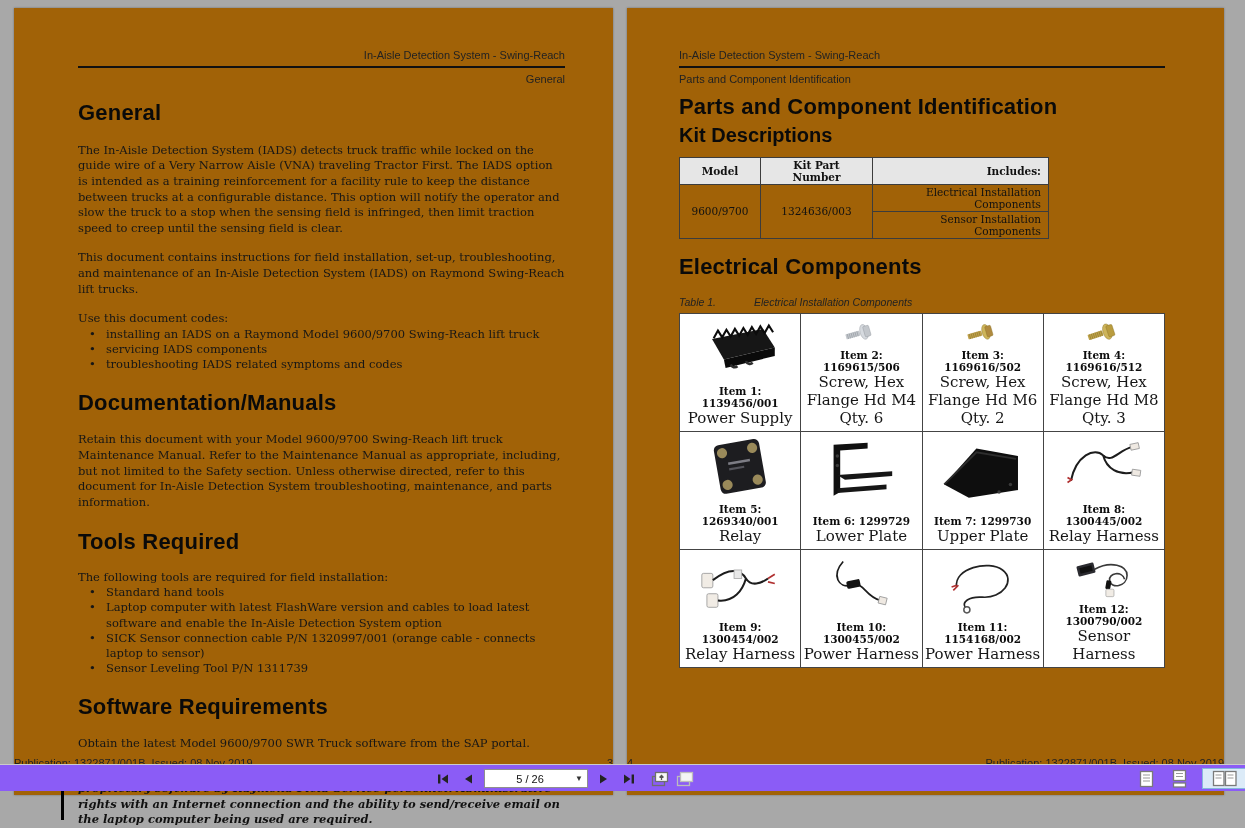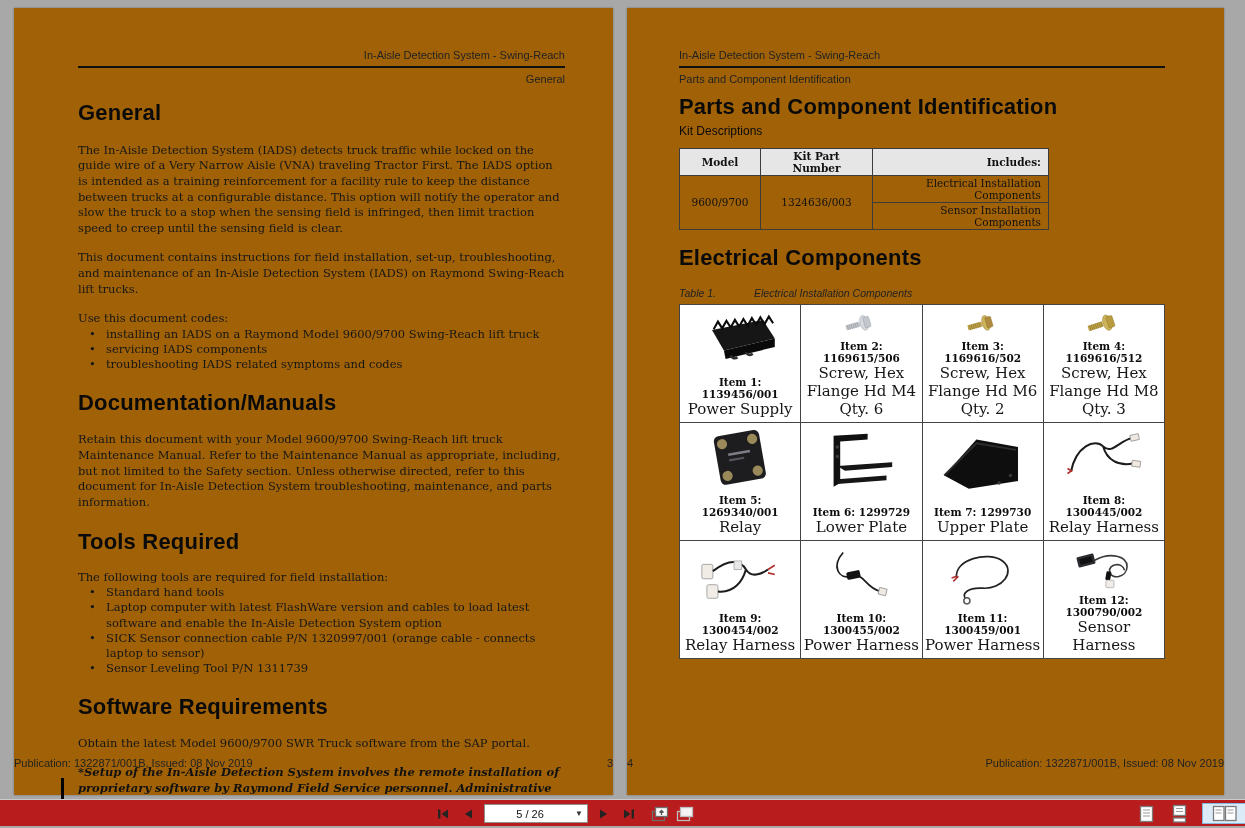--- a/index.html
+++ b/index.html
@@ -9,21 +9,21 @@
   .page { position:absolute; top:8px; height:787px; background:#a16207; box-shadow:0 0 2px rgba(0,0,0,.35); }
   .page-left  { left:14px;  width:599px; padding:40px 48px 0 64px; }
   .page-right { left:627px; width:597px; padding:40px 59px 0 52px; }
 
   .hdr-small { font-size:11px; color:#222; line-height:1.35; }
   .hdr-rule { border:none; border-top:2px solid #111; margin:3px 0 4px 0; }
   .t-right { text-align:right; }
 
   h1 { font-size:22px; font-weight:700; color:#0a0a0a; letter-spacing:.2px;
        font-family:"Liberation Sans", sans-serif; }
-  h2 { font-size:12px; font-weight:400; color:#0a0a0a; }
+  h2 { font-size:20px; font-weight:700; color:#0a0a0a; }
 
   .body-text { font-family:"DejaVu Serif", serif; font-size:11.5px; line-height:1.36; color:#161616; }
   .bullets { list-style:none; }
   .bullets li { position:relative; padding-left:28px; font-family:"DejaVu Serif", serif;
                 font-size:11.5px; line-height:1.32; color:#161616; }
   .bullets li::before { content:"\2022"; position:absolute; left:11px; top:0; }
 
   .note-wrap { position:relative; }
   .change-bar { position:absolute; left:-17px; top:13px; width:2.5px; height:42px; background:#000; }
   .note { font-family:"DejaVu Serif", serif; font-style:italic; font-weight:700;
@@ -47,22 +47,22 @@
   
   .egrid { margin-top:5px; display:grid; grid-template-columns:repeat(4,1fr);
            border-left:1px solid #444; border-top:1px solid #444; width:486px; }
   .ecell { border-right:1px solid #444; border-bottom:1px solid #444; height:118px;
            display:flex; flex-direction:column; align-items:center; padding:3px 2px 4px 2px; background:#fff; }
   .ecell .pimg { flex:1 1 auto; width:104px; min-height:0; }
   .ecap1 { font-family:"DejaVu Serif", serif; font-weight:700; font-size:10.5px; color:#0d0d0d; line-height:1.15; text-align:center; }
   .ecap2, .ecap3 { font-family:"DejaVu Serif", serif; font-size:15px; color:#161616; line-height:1.2; text-align:center; }
 
   
-  .toolbar { position:absolute; left:0; top:799px; width:1245px; height:27px;
-             background:#b91c1c; border-top:1px solid #cbcbcb; }
+  .toolbar { position:absolute; left:0; top:764px; width:1245px; height:27px;
+             background:#8b5cf6; border-top:1px solid #cbcbcb; }
   .nav-group { position:absolute; left:434px; top:3px; height:21px; display:flex; align-items:center; gap:7px; }
   .tb-btn { width:18px; height:18px; border:none; background:transparent; display:flex;
             align-items:center; justify-content:center; cursor:pointer; padding:0; }
   .page-combo { width:104px; height:19px; background:#fff; border:1px solid #8f8f8f;
                 display:flex; align-items:center; cursor:pointer; }
   .page-combo .val { flex:1; text-align:center; font-size:11px; color:#111; }
   .page-combo .caret { width:12px; color:#333; font-size:8px; text-align:left; }
   .layout-group { position:absolute; top:2px; left:1136px; height:23px; display:flex; align-items:center; gap:13px; }
   .layout-btn { width:20px; height:21px; display:flex; align-items:center; justify-content:center;
                 background:transparent; border:1px solid transparent; cursor:pointer; padding:0; }
@@ -278,21 +278,21 @@
         <div class="ecap2">Power Harness</div>
         <div class="ecap3"></div>
       </div>
 
       <div class="ecell">
         <svg class="pimg" viewBox="0 0 110 80">
           <path d="M24 40 C20 18 62 8 78 20 C94 32 78 54 54 52 C38 51 30 58 34 64" stroke="#222" stroke-width="2" fill="none"></path>
           <path d="M20 44 l6 -6 M18 40 l6 -2" stroke="#b03030" stroke-width="2" fill="none"></path>
           <circle cx="36" cy="67" r="3.6" fill="none" stroke="#555" stroke-width="1.8"></circle>
         </svg>
-        <div class="ecap1">Item 11: 1300459/001</div>
+        <div class="ecap1">Item 11: 1154168/002</div>
         <div class="ecap2">Power Harness</div>
         <div class="ecap3"></div>
       </div>
 
       <div class="ecell">
         <svg class="pimg" viewBox="0 0 110 80">
           <g transform="rotate(-14 26 26)">
             <rect x="12" y="18" width="28" height="17" rx="2" fill="#2b2b30"></rect>
             <rect x="16" y="22" width="20" height="9" fill="#111"></rect>
           </g>

